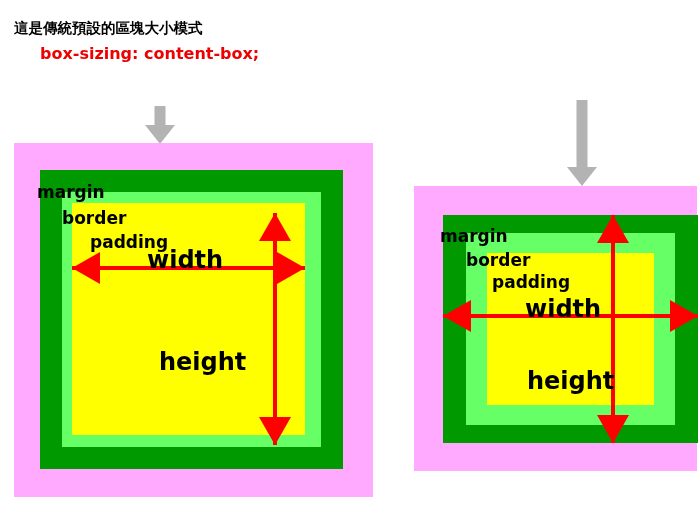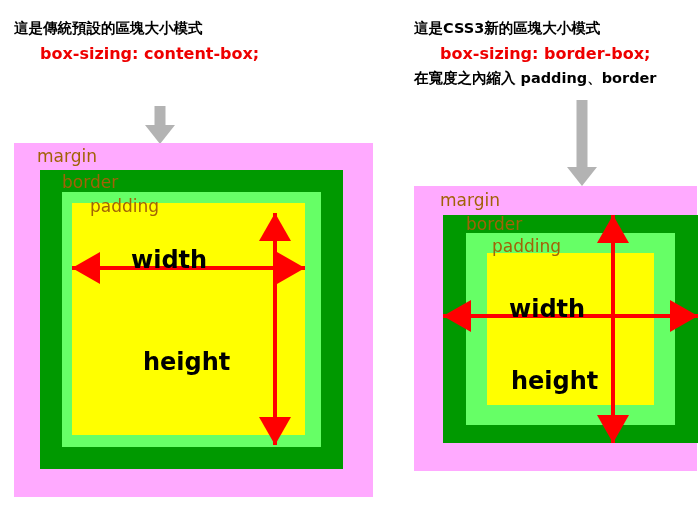--- a/index.html
+++ b/index.html
@@ -59,26 +59,27 @@
   
   .boxmodel { position: absolute; }
   .layer { position: absolute; box-sizing: border-box; }
   .layer-margin  { background: #ffaaff; left:0; top:0; right:0; bottom:0; }
   .layer-border  { background: #009900; }
   .layer-padding { background: #66ff66; }
   .layer-content { background: #ffff00; }
 
   .layer-label {
     position: absolute;
-    color: #a16207;
-    font-weight: normal;
+    color: #000000;
+    font-weight: bold;
     font-size: 17px;
     line-height: 19px;
     white-space: nowrap;
     z-index: 20;
+    margin-top: 36px;
   }
 
   
   .measure { position: absolute; z-index: 30; }
   .measure .line-h {
     position: absolute;
     left: 0; right: 0;
     top: 50%;
     height: 4px;
     margin-top: -2px;
@@ -122,20 +123,21 @@
   }
 
   .measure-label {
     position: absolute;
     color: #000000;
     font-weight: bold;
     font-size: 24px;
     line-height: 26px;
     white-space: nowrap;
     z-index: 40;
+    margin-left: 16px;
   }
 </style>
 </head>
 <body>
 
 <div class="panel" style="left:0; top:0; width:400px; height:514px;">
 
   <div class="caption" style="left:14px; top:16px;">
     <div class="cap-line">這是傳統預設的區塊大小模式</div>
     <div class="cap-line code">box-sizing: content-box;</div>
@@ -171,25 +173,20 @@
       <div class="line-v"></div>
       <div class="tip tip-up"></div>
       <div class="tip tip-down"></div>
     </div>
     <div class="measure-label" style="left:129px; top:206px;">height</div>
   </div>
 </div>
 
 <div class="panel" style="left:400px; top:0; width:300px; height:514px;">
 
-  <div class="caption" style="left:14px; top:16px;">
-    <div class="cap-line">這是CSS3新的區塊大小模式</div>
-    <div class="cap-line code">box-sizing: border-box;</div>
-    <div class="cap-line">在寬度之內縮入  padding、border</div>
-  </div>
 
   <div class="grey-arrow" style="left:162px; top:100px; width:40px; height:86px;">
     <div class="shaft" style="height:70px;"></div>
     <div class="head"></div>
   </div>
 
   <div class="boxmodel" style="left:14px; top:186px; width:283px; height:285px;">
 
     <div class="layer layer-margin"></div>
 

